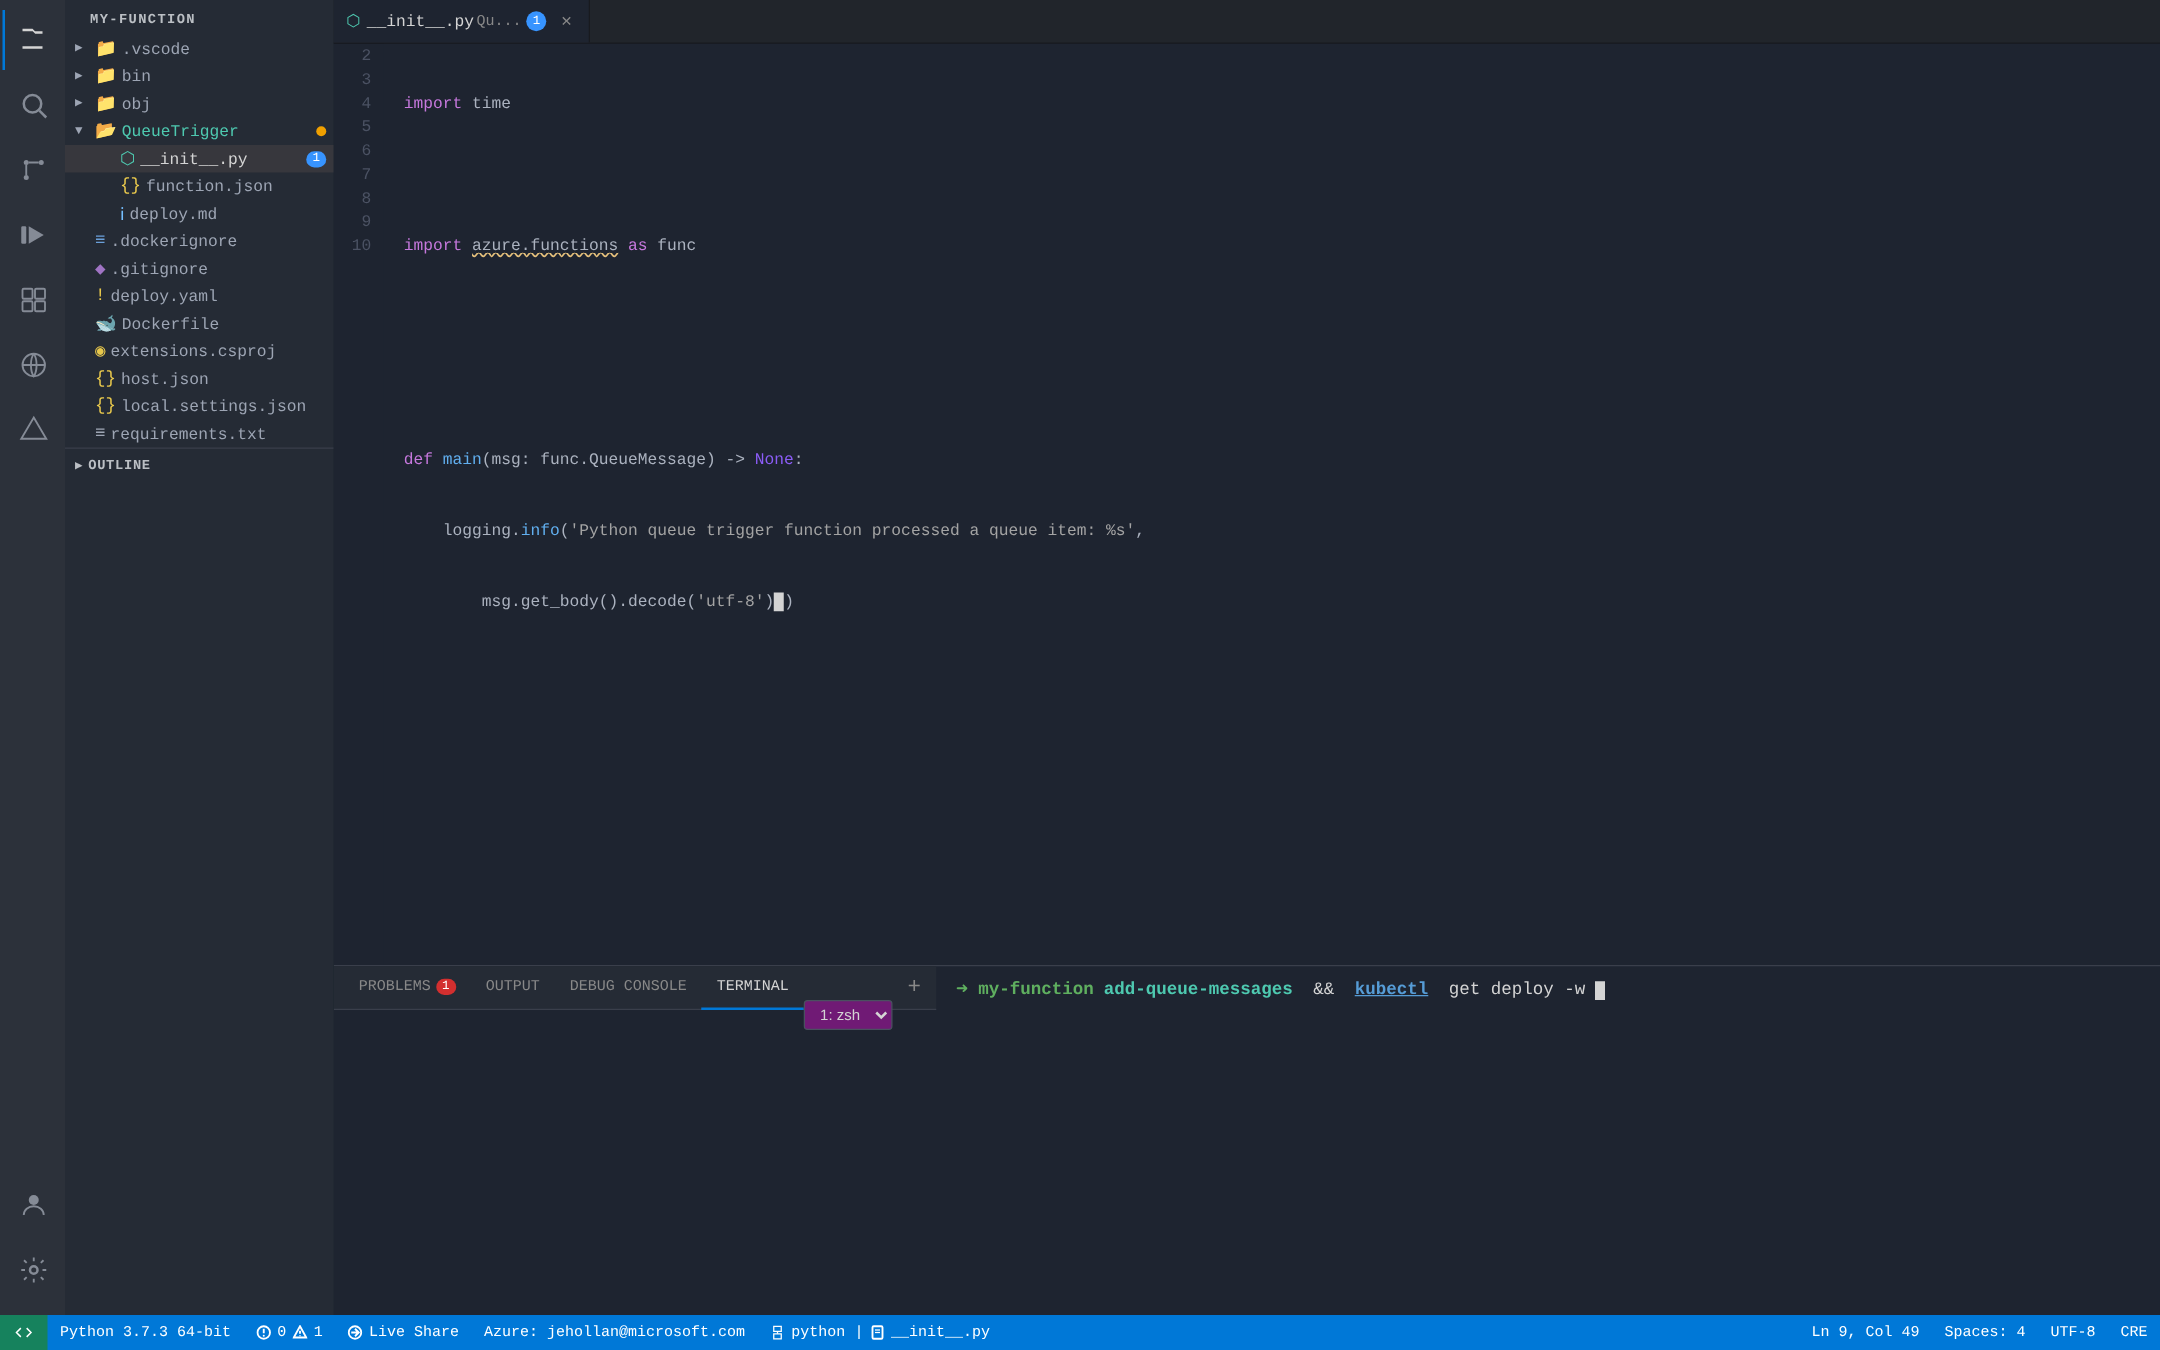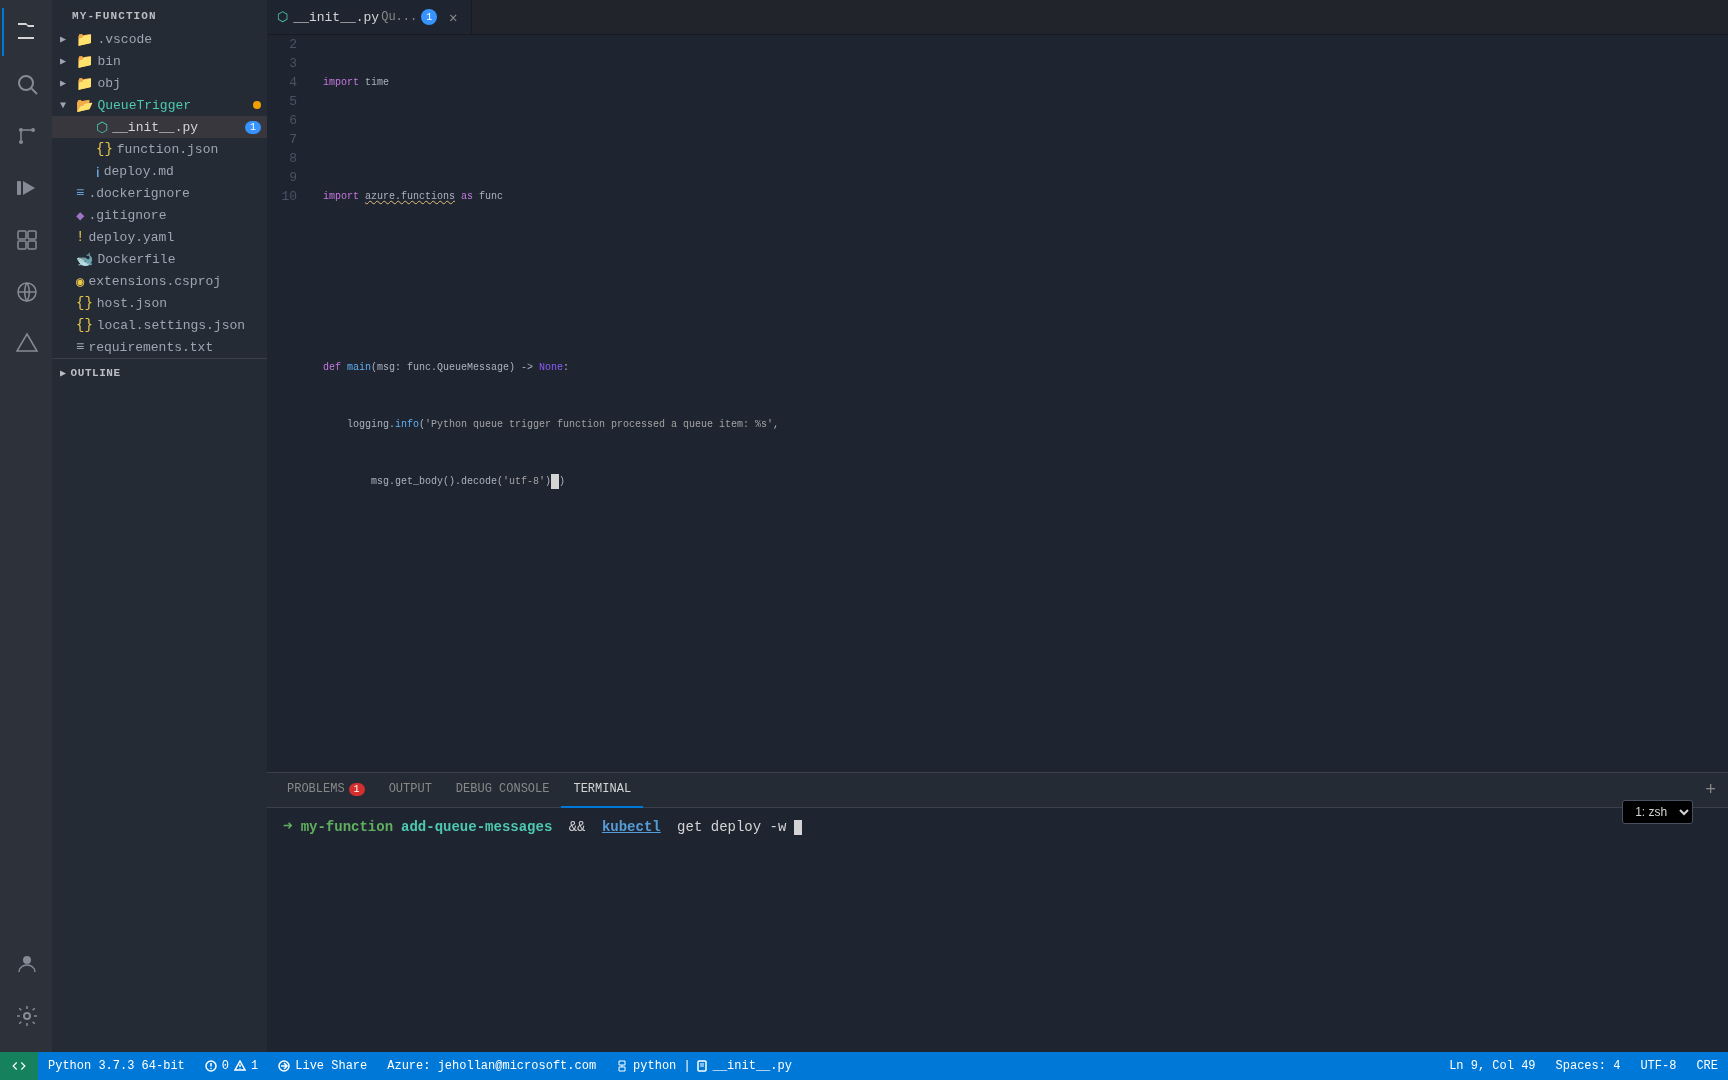--- a/index.html
+++ b/index.html
@@ -189,41 +189,41 @@
       text-align: right;
       padding-right: 10px;
       padding-top: 0;
       user-select: none;
       flex-shrink: 0;
     }
     .line-numbers div { height: 19px; }
     .code-content {
       flex: 1;
       padding: 0 0 0 16px;
-      font-size: 10px;
+      font-size: 13px;
       line-height: 19px;
       color: #abb2bf;
       overflow: auto;
       white-space: pre;
     }
     .code-content .line { min-height: 19px; display: flex; align-items: center; }
     
     .kw { color: #c678dd; }
     .fn { color: #61afef; }
     .str { color: #a3a3a3; }
     .none { color: #8b5cf6; }
     .squiggly { text-decoration: underline wavy #e5c07b; }
 
     
     .panel {
       height: 280px;
       background: #1e2430;
       border-top: 1px solid #3a3f4b;
       display: flex;
-      flex-direction: column;
+      flex-direction: row;
       flex-shrink: 0;
     }
     .panel-tabs {
       display: flex;
       align-items: center;
       height: 35px;
       background: #252b35;
       border-bottom: 1px solid #3a3f4b;
       padding: 0 8px;
       flex-shrink: 0;
@@ -250,21 +250,21 @@
       padding: 1px 5px;
       margin-left: 4px;
     }
     .panel-controls {
       margin-left: auto;
       display: flex;
       align-items: center;
       gap: 8px;
     }
     .panel-select {
-      background: #000000;
+      background: #701a75;
       color: #d4d4d4;
       border: 1px solid #4a5060;
       border-radius: 3px;
       font-size: 12px;
       padding: 2px 8px;
       height: 24px;
       margin-top: 44px;
     }
     .panel-add {
       color: #888;

